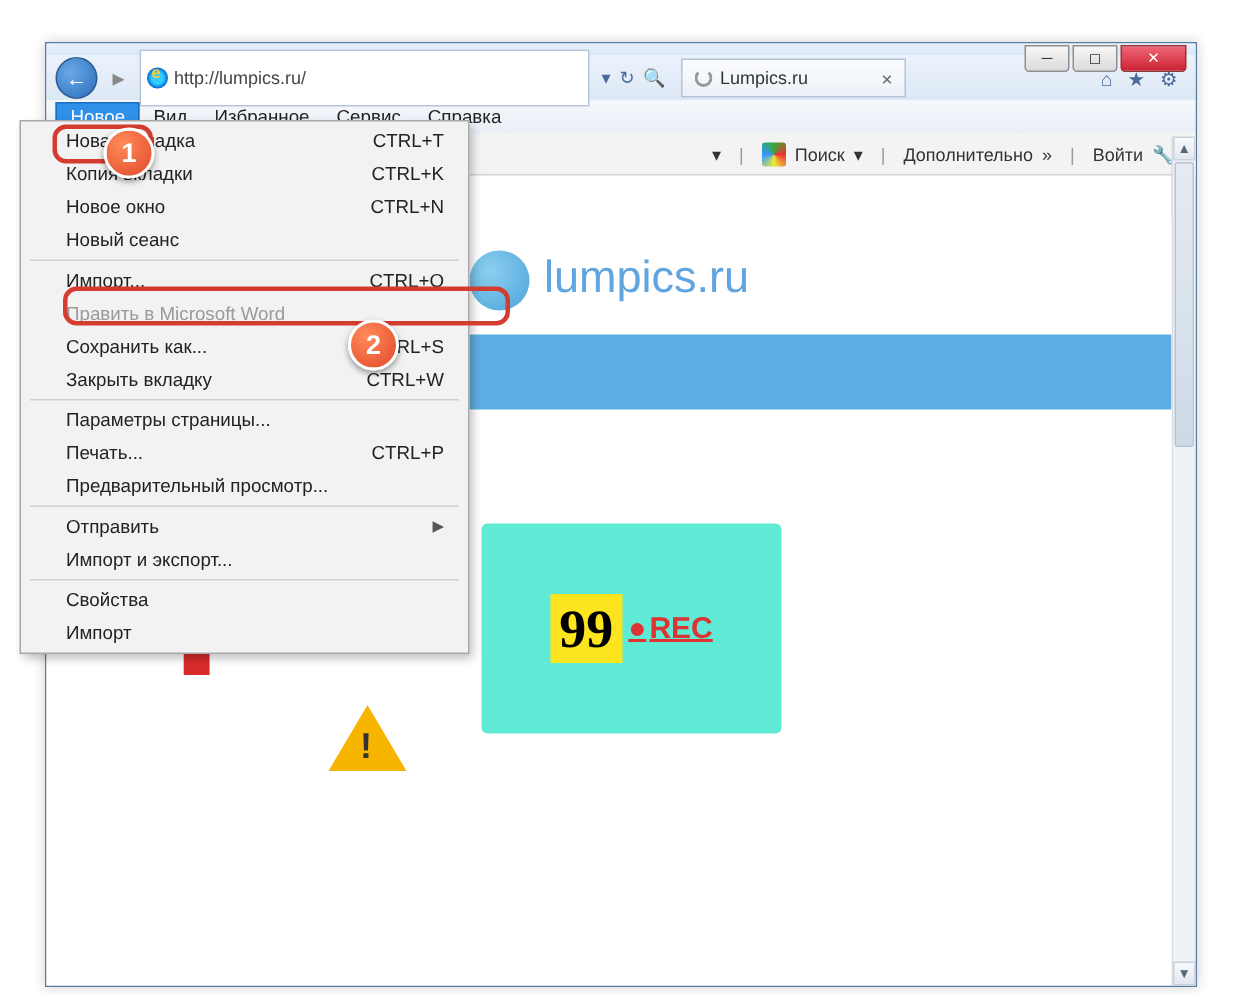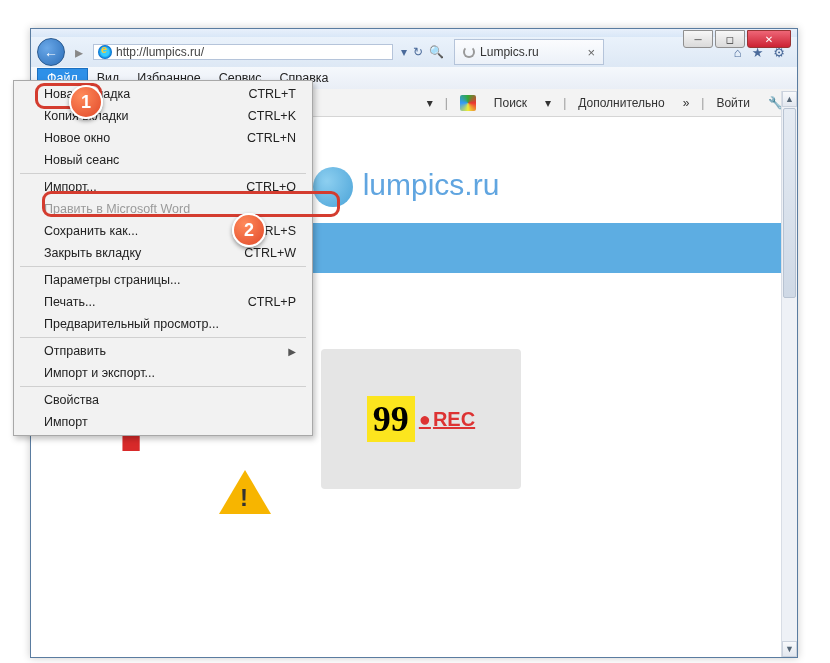--- a/index.html
+++ b/index.html
@@ -9,39 +9,39 @@
 .window { position: absolute; left: 30px; top: 28px; width: 768px; height: 630px; border: 1px solid #5a7ca0; background: #fff; box-shadow: 0 0 8px rgba(0,0,0,.2); }
 .titlebar { height: 8px; background: linear-gradient(#e8f0fb,#d9e7f7); border-bottom: none; }
 .win-controls { position: absolute; top: 1px; right: 6px; display: flex; gap: 2px; }
 .win-btn { width: 30px; height: 18px; border: 1px solid #8f8f8f; border-radius: 0 0 3px 3px; background: linear-gradient(#f7f7f7,#dadada); display: flex; align-items: center; justify-content: center; font-size: 10px; color: #333; }
 .win-btn.close { width: 44px; background: linear-gradient(#e67,#c23); color: #fff; border-color: #933; }
 
 
 .navbar { height: 30px; background: linear-gradient(#eaf2fb,#dde8f5); display: flex; align-items: center; padding: 0 6px; gap: 4px; }
 .back-btn { width: 28px; height: 28px; border-radius: 50%; background: radial-gradient(circle at 35% 35%, #6aa8e8, #2a6db8); border: 1px solid #2a5a90; display: flex; align-items: center; justify-content: center; color: #fff; font-size: 14px; }
 .fwd-btn { width: 20px; height: 20px; display:flex; align-items:center; justify-content:center; color:#888; }
-.addr { flex: 1; height: 16px; border: 1px solid #b5c4da; background: #fff; display: flex; align-items: center; padding: 0 4px; font-size: 12px; color: #444; max-width: 300px; }
+.addr { flex: 1; height: 38px; border: 1px solid #b5c4da; background: #fff; display: flex; align-items: center; padding: 0 4px; font-size: 12px; color: #444; max-width: 300px; }
 .addr .ie-icon { width:14px; height:14px; margin-right:4px; background: radial-gradient(circle,#3cf 40%,#06c 70%); border-radius:50%; position:relative; }
 .addr .ie-icon::after{content:"e"; position:absolute; left:3px; top:-2px; color:#fc3; font-size:11px; font-weight:bold;}
 .nav-icons { display:flex; gap:6px; color:#4a6a9a; font-size:12px; align-items:center; margin-left:4px;}
 .nav-icons span{ cursor:default;}
 .tab { height: 26px; border: 1px solid #b5c4da; background: linear-gradient(#fbfcfe,#ecf1f8); display: flex; align-items: center; padding: 0 8px; font-size: 12px; color: #333; margin-left: 6px; min-width:150px; justify-content:space-between;}
 .tab .spin { width:12px;height:12px;border:2px solid #999;border-top-color:transparent;border-radius:50%;margin-right:5px;}
 .tab-close{color:#666;font-size:13px;margin-left:8px;}
 .nav-right { margin-left:auto; display:flex; gap:10px; color:#4a6a9a; font-size:13px; padding-right:6px;}
 
 
 .menubar { height: 22px; background: linear-gradient(#f5f8fc,#e9eef6); display: flex; align-items: center; font-size: 12.5px; color: #222; padding-left:6px;}
 .menubar .mi { padding: 2px 9px; }
 .menubar .mi.active { background: #2e90e8; color: #fff; border:1px solid #1a6fc0;}
 
 
 .ytoolbar { height: 28px; background:#f3f3f3; border-bottom:1px solid #d5d5d5; display:flex; align-items:center; font-size:12px; color:#333; padding:0 8px; gap:12px; justify-content:flex-end;}
 .ytoolbar .sep{color:#999;}
-.ytoolbar .ddl{display:flex;align-items:center;gap:18px;}
+.ytoolbar .ddl{display:flex;align-items:center;gap:6px;}
 .ytoolbar .srch{width:16px;height:16px;background:conic-gradient(#3a3,#e33,#ee3,#39f,#3a3);border-radius:2px;}
 
 
 .filemenu { position:absolute; left:13px; top:80px; width:300px; background:#f2f2f2; border:1px solid #a8a8a8; box-shadow:2px 3px 6px rgba(0,0,0,.25); font-size:12.5px; color:#222; padding:2px;}
 .filemenu .row { display:flex; justify-content:space-between; padding:4px 14px 4px 28px; align-items:center;}
 .filemenu .row.disabled { color:#9a9a9a;}
 .filemenu hr { border:none; border-top:1px solid #d0d0d0; margin:2px 4px;}
 .filemenu .row .arrow{font-size:10px;color:#555;}
 
 
@@ -54,21 +54,21 @@
 .logo-circle{ display:inline-block; width:40px;height:40px;border-radius:50%; background:radial-gradient(circle at 35% 35%,#8dcff0,#4aa3d8); margin-right:10px; vertical-align:middle;}
 .menu-bar { background:#5dade2; color:#fff; height:50px; display:flex; align-items:center; padding-left:24px; font-size:16px; margin:0 0 30px;}
 .menu-bar .ham{display:inline-block;width:18px;margin-right:8px;}
 .menu-bar .ham span{display:block;height:2px;background:#fff;margin:3px 0;}
 .section-title{ font-size:22px; color:#3d3d3d; padding-left:230px; margin-bottom:20px;}
 .cards { display:flex; gap:30px; padding-left:60px;}
 .card { width:200px; height:160px; position:relative;}
 .yandex-y { font-size:120px; color:#d82a2a; font-weight:bold; font-family:Arial; position:relative; line-height:1;}
 .warning { position:absolute; right:20px; bottom:-5px; width:0;height:0; border-left:26px solid transparent;border-right:26px solid transparent;border-bottom:44px solid #f7b500;}
 .warning::after{content:"!"; position:absolute; left:-5px; top:14px; color:#333; font-weight:bold; font-size:24px;}
-.tv { width:200px; height:140px; background:#e5e5e5; border-radius:4px; position:relative; display:flex; align-items:center; justify-content:center;}
+.tv { width:200px; height:140px; background:#5eead4; border-radius:4px; position:relative; display:flex; align-items:center; justify-content:center;}
 .tv .n99{ background:#fce51e; color:#000; font-weight:900; font-size:36px; padding:2px 6px; font-family:Arial Black;}
 .tv .rec{ color:#d33; font-weight:bold; font-size:20px; margin-left:4px;text-decoration:underline;}
 .tv .rec::before{content:"●"; margin-right:2px;}
 
 
 .vscroll{ position:absolute; right:0; top:62px; bottom:0; width:16px; background:#eef1f6; border-left:1px solid #d8dde5;}
 .vscroll .btn{height:16px;background:linear-gradient(#f8f9fb,#e2e7ef);border:1px solid #cbd2dd;display:flex;align-items:center;justify-content:center;font-size:9px;color:#567;}
 .vscroll .thumb{position:absolute;top:17px;left:1px;right:1px;height:190px;background:linear-gradient(#e5ebf3,#cfd9e6);border:1px solid #b8c3d2;border-radius:2px;}
 </style>
 </head>
@@ -102,21 +102,21 @@
       <span class="tab-close">×</span>
     </div>
     <div class="nav-right">
       <span>⌂</span>
       <span>★</span>
       <span>⚙</span>
     </div>
   </div>
 
   <div class="menubar">
-    <span class="mi active">Файл</span>
+    <span class="mi active">Новое</span>
     <span class="mi">Вид</span>
     <span class="mi">Избранное</span>
     <span class="mi">Сервис</span>
     <span class="mi">Справка</span>
   </div>
 
   <div class="ytoolbar">
     <span>▾</span>
     <span class="sep">|</span>
     <span class="ddl"><span class="srch"></span><span>Поиск</span> ▾</span>

